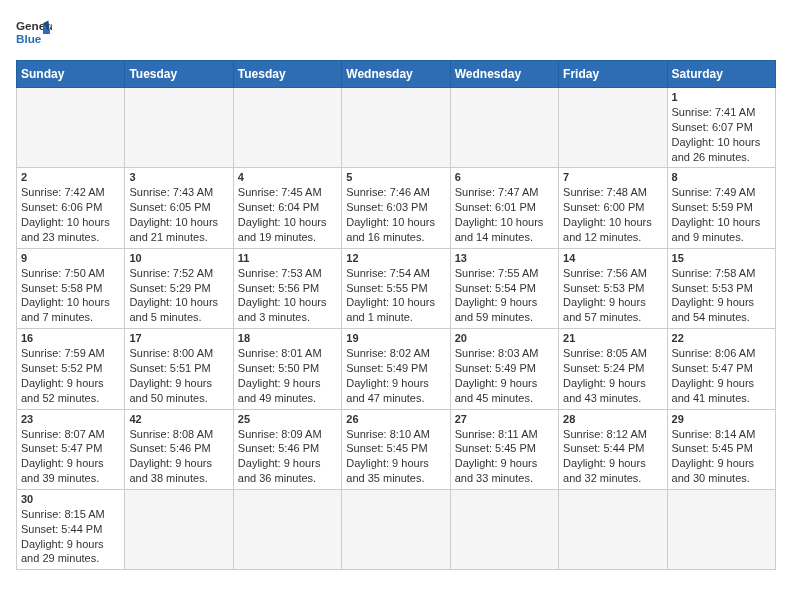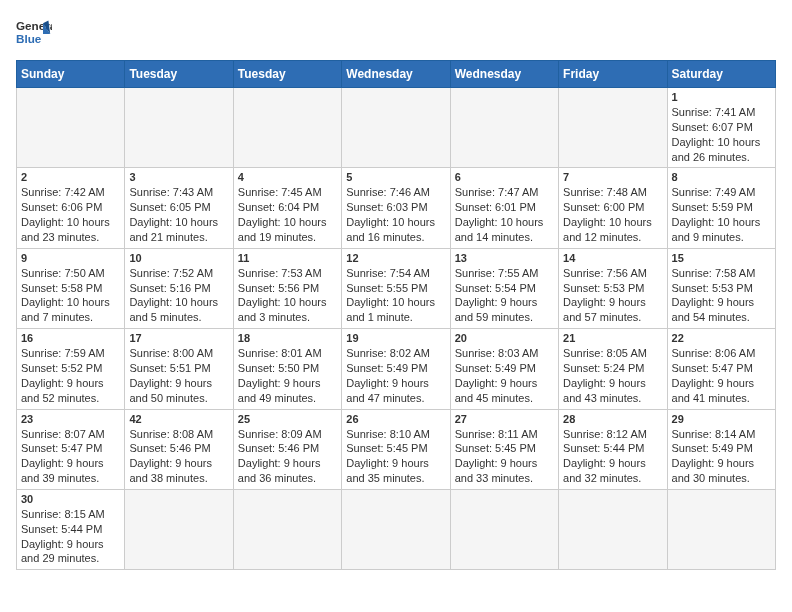--- a/index.html
+++ b/index.html
@@ -175,21 +175,21 @@
       <tr>
         <td>
           <span class="day-number">9</span>
           <div class="day-info">Sunrise: 7:50 AM
 Sunset: 5:58 PM
 Daylight: 10 hours and 7 minutes.</div>
         </td>
         <td>
           <span class="day-number">10</span>
           <div class="day-info">Sunrise: 7:52 AM
-Sunset: 5:16 PM
+Sunset: 5:29 PM
 Daylight: 10 hours and 5 minutes.</div>
         </td>
         <td>
           <span class="day-number">11</span>
           <div class="day-info">Sunrise: 7:53 AM
 Sunset: 5:56 PM
 Daylight: 10 hours and 3 minutes.</div>
         </td>
         <td>
           <span class="day-number">12</span>
@@ -293,21 +293,21 @@
         </td>
         <td>
           <span class="day-number">28</span>
           <div class="day-info">Sunrise: 8:12 AM
 Sunset: 5:44 PM
 Daylight: 9 hours and 32 minutes.</div>
         </td>
         <td>
           <span class="day-number">29</span>
           <div class="day-info">Sunrise: 8:14 AM
-Sunset: 5:49 PM
+Sunset: 5:45 PM
 Daylight: 9 hours and 30 minutes.</div>
         </td>
       </tr>
       <tr class="last-row">
         <td class="has-data">
           <span class="day-number">30</span>
           <div class="day-info">Sunrise: 8:15 AM
 Sunset: 5:44 PM
 Daylight: 9 hours and 29 minutes.</div>
         </td>

